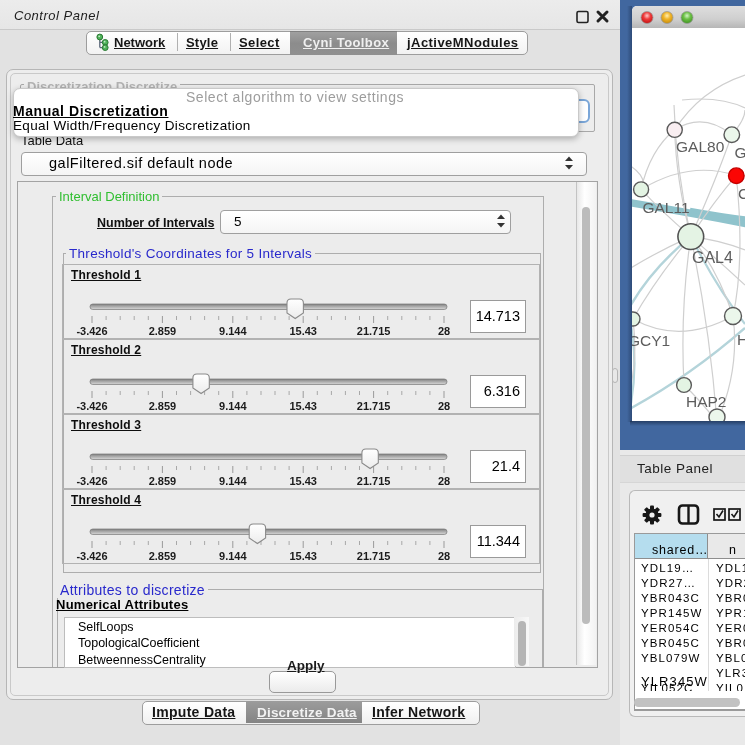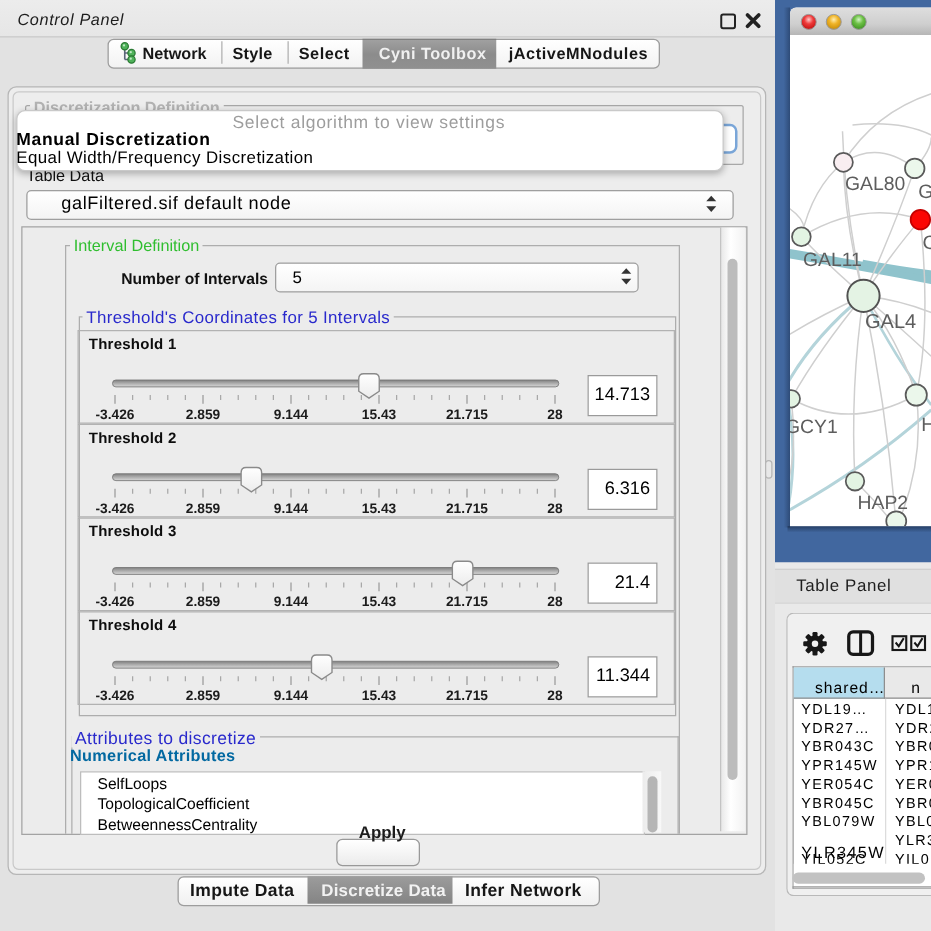--- a/index.html
+++ b/index.html
@@ -1,19 +1,19 @@
 <!DOCTYPE html>
 <html><head>
 <meta charset="utf-8">
 <style>
 html,body{margin:0;padding:0;}
 body{width:745px;height:745px;overflow:hidden;position:relative;
   font-family:"Liberation Sans",sans-serif;background:#e9e9e9;}
 .abs{position:absolute;}
-.b{font-weight:bold;}
+.b{font-weight:bold;text-decoration:underline;}
 </style>
 </head>
 <body>
 
 <div class="abs" id="leftwin" style="left:0;top:0;width:620px;height:745px;background:#e2e2e2;">
 
   <div class="abs" style="left:0;top:0;width:620px;height:29px;background:linear-gradient(#ececec,#e6e6e6);border-bottom:1px solid #c9c9c9;"></div>
   <div class="abs" style="left:14px;top:8px;font-size:13px;letter-spacing:0.5px;color:#1d1d1d;font-style:italic;">Control Panel</div>
 
   <svg class="abs" style="left:574px;top:9px;" width="40" height="16" viewBox="0 0 40 16">
@@ -38,21 +38,21 @@
   <div class="abs b" style="left:186px;top:35px;font-size:13px;letter-spacing:0.2px;color:#161616;">Style</div>
   <div class="abs b" style="left:239px;top:35px;font-size:13px;letter-spacing:0.4px;color:#161616;">Select</div>
   <div class="abs b" style="left:303px;top:35px;font-size:13px;letter-spacing:0.4px;color:#f0f0f0;">Cyni Toolbox</div>
   <div class="abs b" style="left:407px;top:35px;font-size:13px;letter-spacing:0.45px;color:#161616;">jActiveMNodules</div>
 
   <div class="abs" style="left:6px;top:69px;width:605px;height:629px;background:#ededed;border:1px solid #b6b6b6;border-radius:7px;"></div>
   <div class="abs" style="left:10px;top:73px;width:597px;height:621px;background:#ededed;border:1px solid #c9c9c9;border-radius:5px;"></div>
 
   <div class="abs" style="left:20px;top:84px;width:573px;height:46px;border:1px solid #a8a8a8;border-radius:2px;"></div>
   <div class="abs" style="left:24px;top:77px;height:12px;overflow:hidden;background:#ededed;padding:0 3px;">
-    <span style="font-size:13px;font-weight:bold;color:#b2b2b2;">Discretization Definition</span>
+    <span style="font-size:13px;font-weight:bold;color:#b2b2b2;">Discretization Discretize</span>
   </div>
 
   <div class="abs" style="left:560px;top:99px;width:26px;height:20px;border:2.5px solid #7aa6d8;border-radius:6px;background:#fff;"></div>
 
   <div class="abs" style="left:21px;top:133px;font-size:13px;color:#111;">Table Data</div>
   <div class="abs combo" style="left:21px;top:152px;width:564px;height:22px;background:linear-gradient(#ffffff,#f4f4f4);border:1px solid #9f9f9f;border-radius:4px;"></div>
   <div class="abs" style="left:33px;top:155px;font-size:14.5px;letter-spacing:0.5px;color:#000;margin-left:16px;">galFiltered.sif default node</div>
   <svg class="abs" style="left:563px;top:155px" width="12" height="16" viewBox="0 0 12 16">
     <path d="M2 6 L6 1.5 L10 6 Z" fill="#333"></path>
       <path d="M2 10 L6 14.5 L10 10 Z" fill="#333"></path>
@@ -279,21 +279,21 @@
         <text x="311.6" y="71" text-anchor="middle" font-size="11" font-weight="bold" fill="#1c1c1c" font-family="Liberation Sans, sans-serif">21.715</text>
         <text x="382.0" y="71" text-anchor="middle" font-size="11" font-weight="bold" fill="#1c1c1c" font-family="Liberation Sans, sans-serif">28</text>
     <path d="M187.2 49 L187.2 39 Q187.2 35 191.2 35 L199.6 35 Q203.6 35 203.6 39 L203.6 49 L195.4 54.5 Z" fill="url(#thg)" stroke="#8a8a8a" stroke-width="1.1"></path>
   </svg>
   <div class="abs" style="left:470px;top:525px;width:54px;height:31px;background:#fff;border:1px solid #9a9a9a;"></div>
   <div class="abs" style="left:470px;top:533px;width:50px;text-align:right;font-size:14.5px;color:#000;">11.344</div>
 </div>
 
   <div class="abs" style="left:57px;top:589px;width:484px;height:77px;border:1px solid #adadad;border-bottom:none;"></div>
   <div class="abs" style="left:57px;top:582px;background:#ececec;padding:0 3px;font-size:14px;letter-spacing:0.3px;color:#2929cc;">Attributes to discretize</div>
-  <div class="abs b" style="left:56px;top:597px;font-size:13px;letter-spacing:0.25px;color:#0369a1;">Numerical Attributes</div>
+  <div class="abs b" style="left:56px;top:597px;font-size:13px;letter-spacing:0.25px;color:#000000;">Numerical Attributes</div>
   <div class="abs" style="left:64px;top:617px;width:450px;height:49px;background:#ffffff;border:1px solid #bdbdbd;overflow:hidden;">
     <div style="position:absolute;left:13px;top:1px;font-size:12.5px;color:#000;line-height:16.3px;">SelfLoops<br>TopologicalCoefficient<br>BetweennessCentrality</div>
   </div>
   <div class="abs" style="left:514px;top:617px;width:15px;height:49px;background:linear-gradient(90deg,#ececec,#f8f8f8);"></div>
   <div class="abs" style="left:518px;top:621px;width:8px;height:45px;background:#b5b5b5;border-radius:4px;"></div>
 
   <div class="abs" style="left:269px;top:671px;width:65px;height:20px;background:linear-gradient(#ffffff,#ebebeb);border:1px solid #999;border-radius:5px;"></div>
   <div class="abs b" style="left:287px;top:648px;font-size:13.5px;color:#1b1b1b;margin-top:10px;">Apply</div>
 
   <div class="abs" style="left:142px;top:701px;width:336px;height:22px;background:linear-gradient(#ffffff,#f0f0f0);border:1px solid #9d9d9d;border-radius:5px;"></div>

